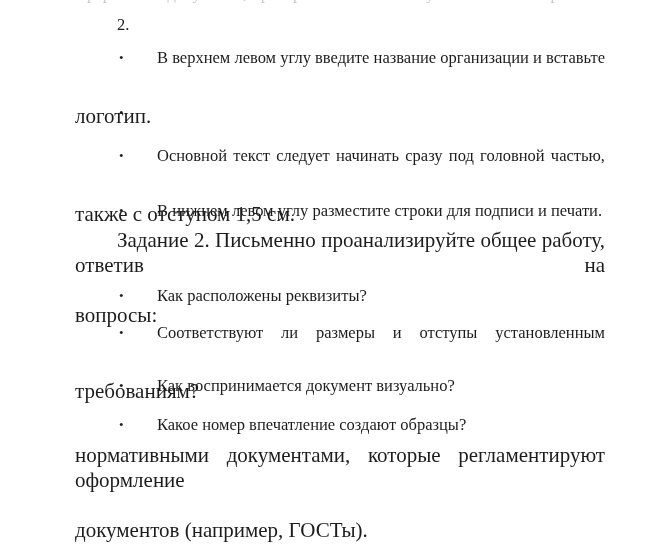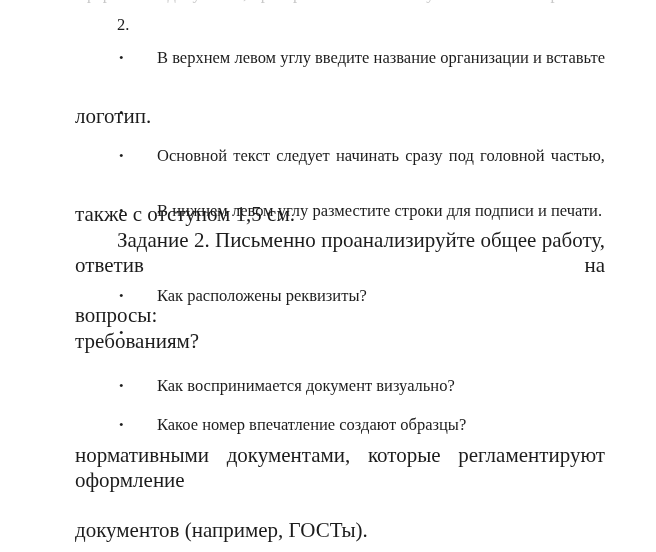--- a/index.html
+++ b/index.html
@@ -165,20 +165,21 @@
   <div class="body-block" style="top: 283px;">
     <div class="list-row">
       <span class="marker bullet">•</span>
       <span class="runin">Как расположены реквизиты?</span>
     </div>
   </div>
 
   <div class="body-block" style="top: 320px;">
     <div class="list-row wrap">
       <span class="marker bullet">•</span>
+      <span class="first-line">Соответствуют ли размеры и отступы установленным</span>
     </div>
     <div class="para" style="margin-top: 9px;">требованиям?</div>
   </div>
 
   <div class="body-block" style="top: 373px;">
     <div class="list-row">
       <span class="marker bullet">•</span>
       <span class="runin">Как воспринимается документ визуально?</span>
     </div>
   </div>

